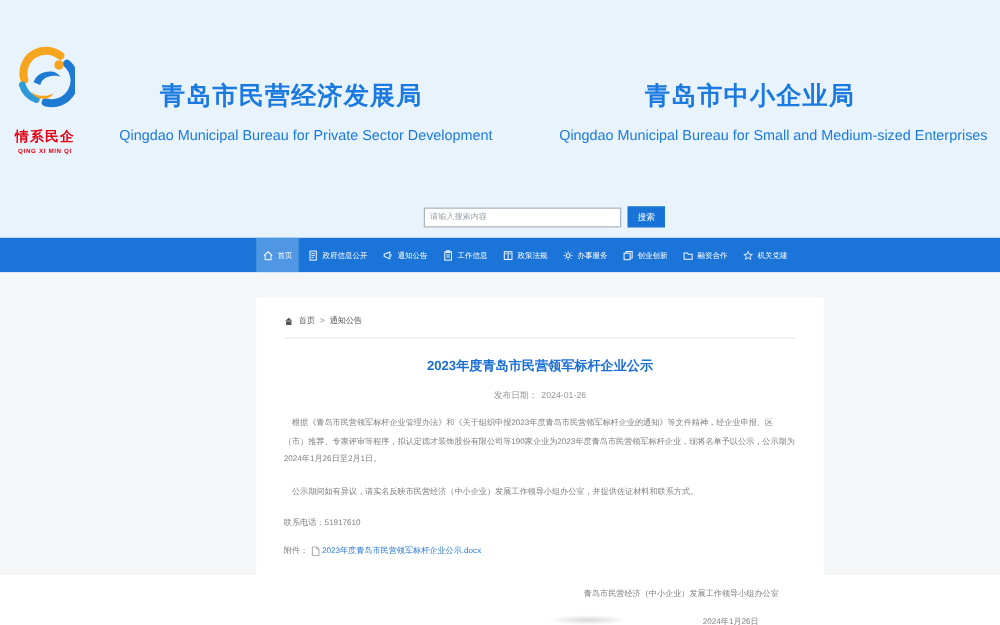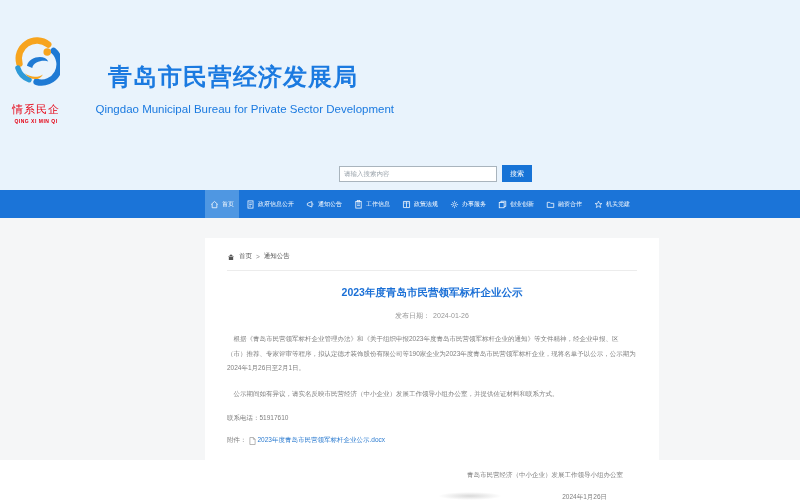--- a/index.html
+++ b/index.html
@@ -4,27 +4,27 @@
 <style>
   * { margin:0; padding:0; box-sizing:border-box; }
   html,body { width:800px; height:500px; overflow:hidden; background:#fff;
     font-family:"Liberation Sans","DejaVu Sans",sans-serif; }
 
   
   .header { position:relative; width:800px; height:190px; background:#e9f3fc; }
 
   .logo { position:absolute; left:8px; top:36px; width:56px; text-align:center; }
   .logo-emblem { display:block; margin:0 auto; }
-  .logo-title { color:#e60012; font-weight:normal; font-size:11px; letter-spacing:1px; margin-top:2px; white-space:nowrap; }
+  .logo-title { color:#e60012; font-weight:bold; font-size:11px; letter-spacing:1px; margin-top:2px; white-space:nowrap; }
   .logo-sub { color:#e60012; font-size:5px; font-weight:bold; letter-spacing:.5px; margin-top:1px; white-space:nowrap; }
 
   .bureau { position:absolute; top:60px; text-align:center; color:#1b7ae0; }
   .bureau-1 { left:72px; width:322px; }
   .bureau-2 { left:410px; width:380px; }
-  .bureau-cn { font-size:24px; font-weight:bold; line-height:34px; letter-spacing:1px; white-space:nowrap; }
+  .bureau-cn { font-size:20px; font-weight:bold; line-height:34px; letter-spacing:1px; white-space:nowrap; }
   .bureau-en { font-size:11.5px; margin-top:9px; white-space:nowrap;text-align:right; }
 
   .search-row { position:absolute; left:339px; top:165px; display:flex; align-items:center; }
   .search-input { width:158px; height:16px; border:1px solid #a9b4bd; background:#fff;
     font-size:6.5px; color:#666; padding:0 4px; outline:none; }
   .search-input::placeholder { color:#9aa3ab; }
   .search-button { width:30px; height:17px; margin-left:5px; background:#1773d6; color:#fff;
     border:none; font-size:7px; cursor:pointer; }
 
   
@@ -81,20 +81,24 @@
     </svg>
     <div class="logo-title">情系民企</div>
     <div class="logo-sub">QING XI MIN QI</div>
   </div>
 
   <div class="bureau bureau-1">
     <div class="bureau-cn">青岛市民营经济发展局</div>
     <div class="bureau-en">Qingdao Municipal Bureau for Private Sector Development</div>
   </div>
 
+  <div class="bureau bureau-2">
+    <div class="bureau-cn">青岛市中小企业局</div>
+    <div class="bureau-en">Qingdao Municipal Bureau for Small and Medium-sized Enterprises</div>
+  </div>
 
   <div class="search-row">
     <input class="search-input" type="text" placeholder="请输入搜索内容" style="">
     <button class="search-button">搜索</button>
   </div>
 </div>
 
 <div class="navbar">
 
   <div class="nav-item active">

